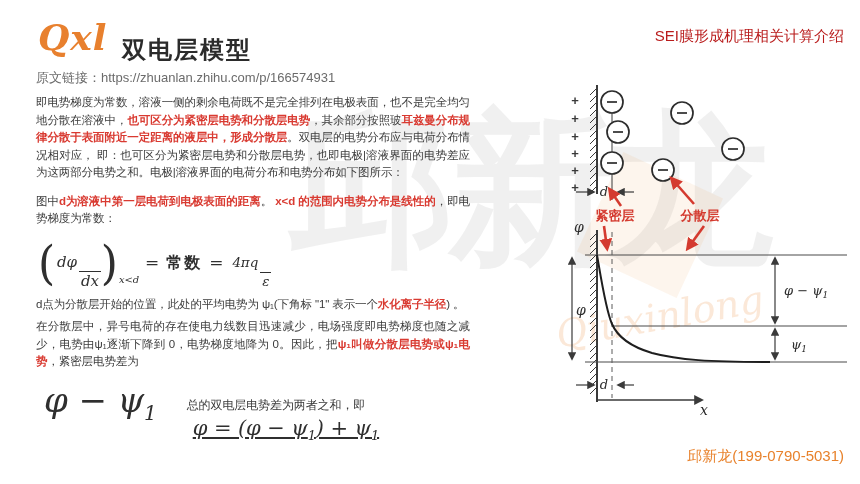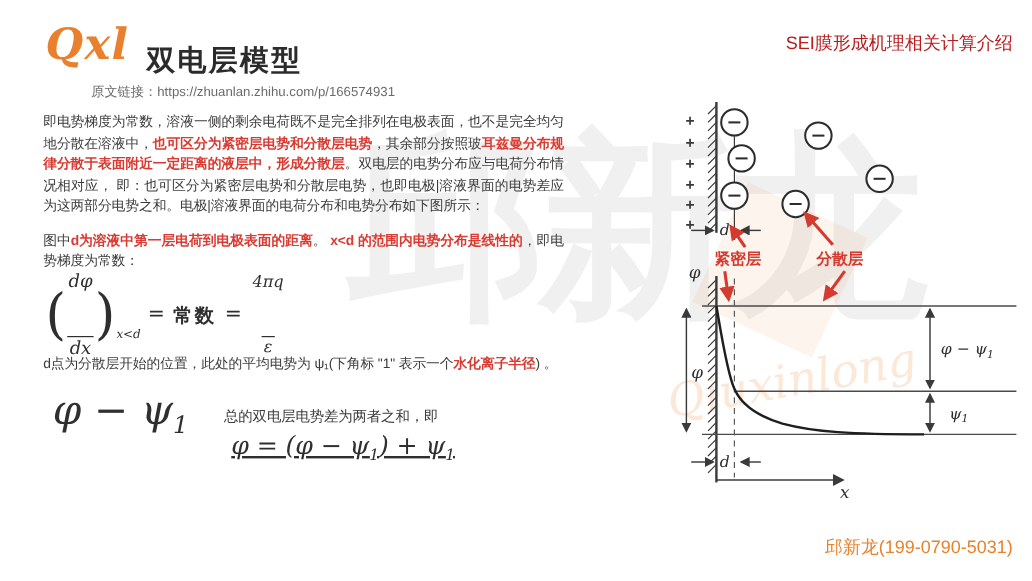--- a/index.html
+++ b/index.html
@@ -3,40 +3,40 @@
 <meta charset="utf-8">
 <style>
   html,body{margin:0;padding:0;background:#fff;}
   .page{position:relative;width:860px;height:484px;background:#ffffff;overflow:hidden;
         font-family:"Liberation Sans",sans-serif;color:#3b3b3b;}
   
   .logo{position:absolute;left:38px;top:16px;font-family:"DejaVu Serif",serif;font-style:italic;
         font-weight:bold;font-size:36px;color:#E8802E;letter-spacing:1px;}
   .title{position:absolute;left:122px;top:34px;font-size:24px;font-weight:bold;color:#2b2b2b;letter-spacing:2px;}
   .header-note{position:absolute;right:16px;top:27px;font-size:15px;color:#b91c1c;}
-  .source{position:absolute;left:36px;top:69px;font-size:11px;color:#6b6b6b;margin-left:40px;}
+  .source{position:absolute;left:36px;top:69px;font-size:13px;color:#6b6b6b;}
   
   .wm-cjk{position:absolute;left:290px;top:80px;font-size:165px;font-weight:bold;
           color:rgba(110,110,110,0.10);letter-spacing:-6px;pointer-events:none;white-space:nowrap;}
   .wm-script{position:absolute;left:555px;top:295px;font-family:"DejaVu Serif",serif;font-style:italic;
           font-size:38px;color:rgba(233,140,60,0.20);transform:rotate(-10deg);pointer-events:none;}
   .wm-shape{position:absolute;left:595px;top:170px;width:110px;height:110px;background:rgba(240,170,110,0.12);
           transform:rotate(25deg);pointer-events:none;}
   
   .text-col{position:absolute;left:36px;top:94px;width:434px;font-size:11.5px;line-height:17.5px;
             text-align:justify;letter-spacing:-0.1px;}
   .text-col p{margin:0;}
   .p1{margin-bottom:11px !important;}
   .p2{margin-bottom:6px !important;}
   .red{color:#D93A31;font-weight:bold;}
   
   .formula1{display:flex;align-items:center;height:58px;margin:2px 0 4px 2px;color:#2f2f2f;
             font-family:"DejaVu Serif",serif;}
   .paren{font-size:44px;font-weight:400;transform:scaleY(1.05);line-height:1;}
-  .frac{display:inline-flex;flex-direction:column;align-items:center;font-style:italic;font-size:15px;line-height:1.25;}
+  .frac{display:inline-flex;flex-direction:row;align-items:center;font-style:italic;font-size:15px;line-height:1.25;}
   .frac .den{border-top:1.5px solid #2f2f2f;padding:0 2px;margin-top:36px;}
   .frac .num{padding:0 2px;}
   .psub{font-style:italic;font-size:10px;position:relative;top:17px;left:1px;}
   .feq{font-size:17px;margin:0 7px;}
   .fconst{font-size:16px;font-weight:bold;letter-spacing:2px;}
   .frac.small{font-size:13.5px;}
   .p3{margin-bottom:5px !important;}
   
   .f2row{display:flex;align-items:flex-start;margin-top:12px;color:#2f2f2f;}
   .f2{font-family:"DejaVu Serif",serif;font-style:italic;font-size:34px;margin-left:8px;line-height:1;}
@@ -80,20 +80,21 @@
       <span class="feq">=</span>
       <span class="fconst">常数</span>
       <span class="feq">=</span>
       <span class="frac small">
           <span class="num">4πq</span>
           <span class="den">ε</span>
         </span>
     </div>
 
     <p class="p3"><span>d点为分散层开始的位置，此处的平均电势为 ψ₁(下角标 "1" 表示一个</span><span class="red">水化离子半径</span><span>) 。</span></p>
+    <p class="p4"><span>在分散层中，异号电荷的存在使电力线数目迅速减少，电场强度即电势梯度也随之减少，电势由ψ₁逐渐下降到 0，电势梯度地降为 0。因此，把</span><span class="red">ψ₁叫做分散层电势或ψ₁电势</span><span>，紧密层电势差为</span></p>
 
     <div class="f2row">
       <div class="f2"><span>φ − ψ</span><sub>1</sub></div>
       <div class="f3col">
         <div class="note">总的双电层电势差为两者之和，即</div>
         <div class="f3"><span>φ = (φ − ψ</span><sub>1</sub><span>) + ψ</span><sub>1</sub></div>
       </div>
     </div>
   </div>
 

